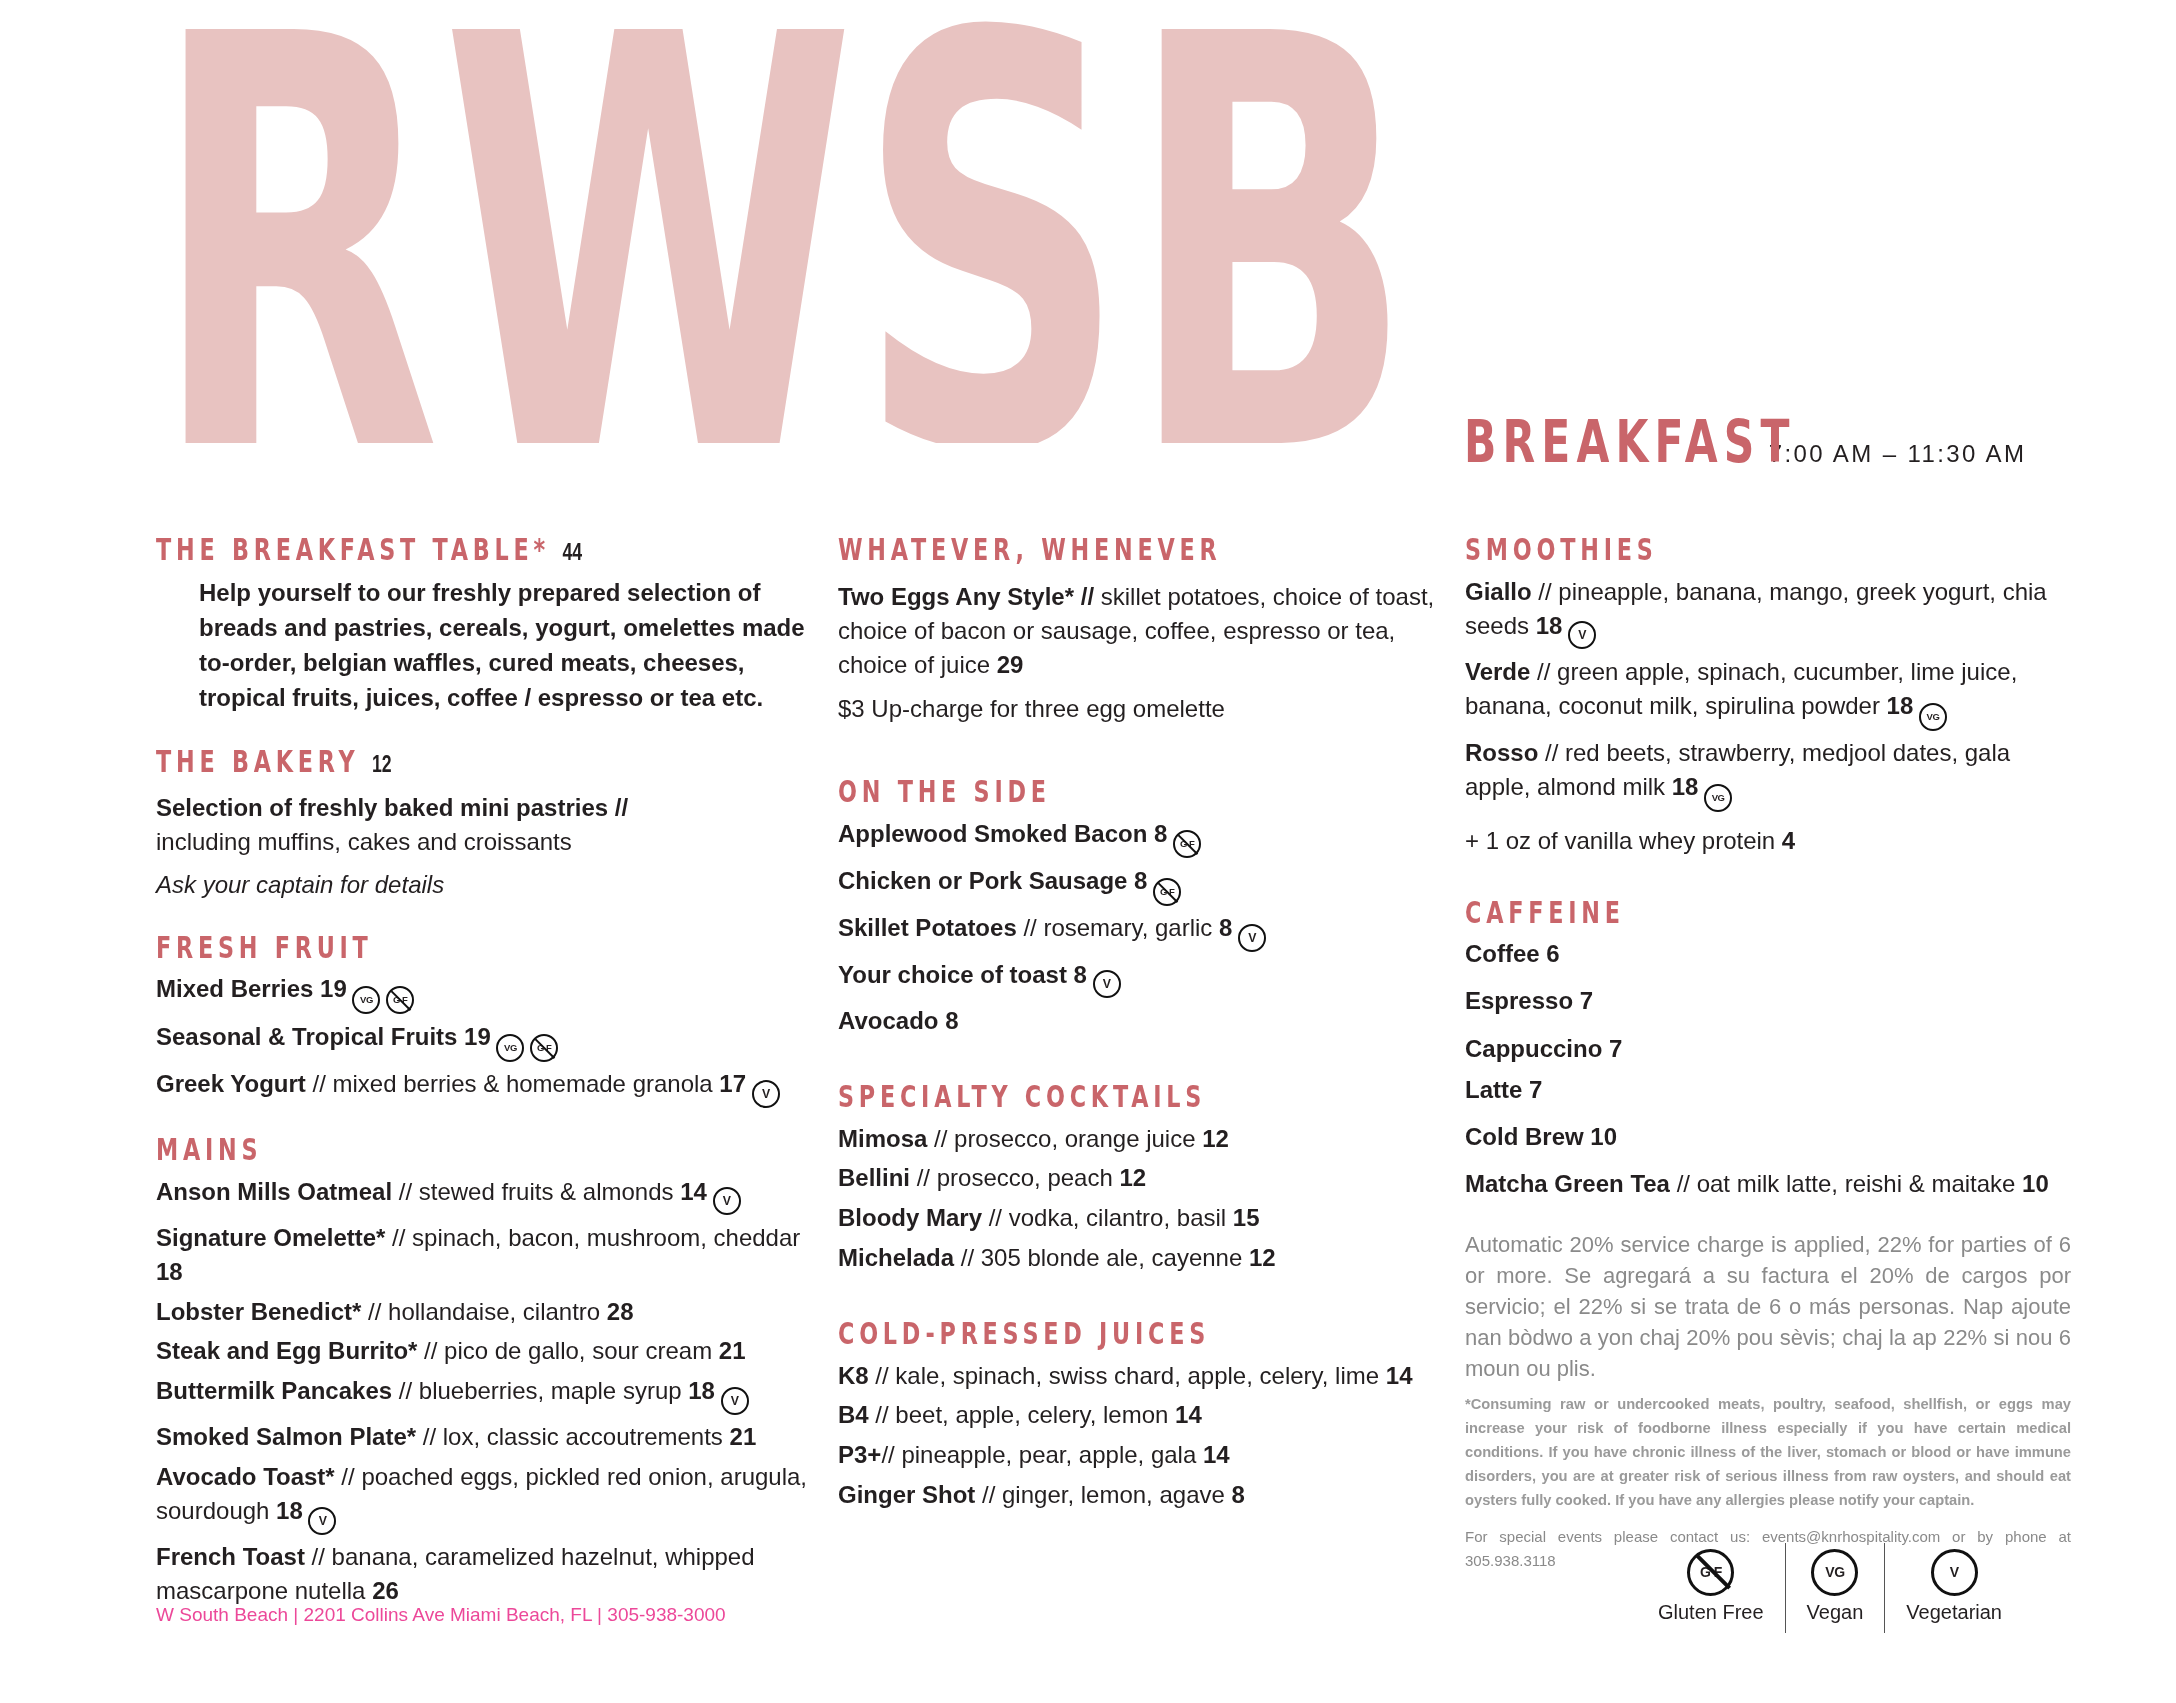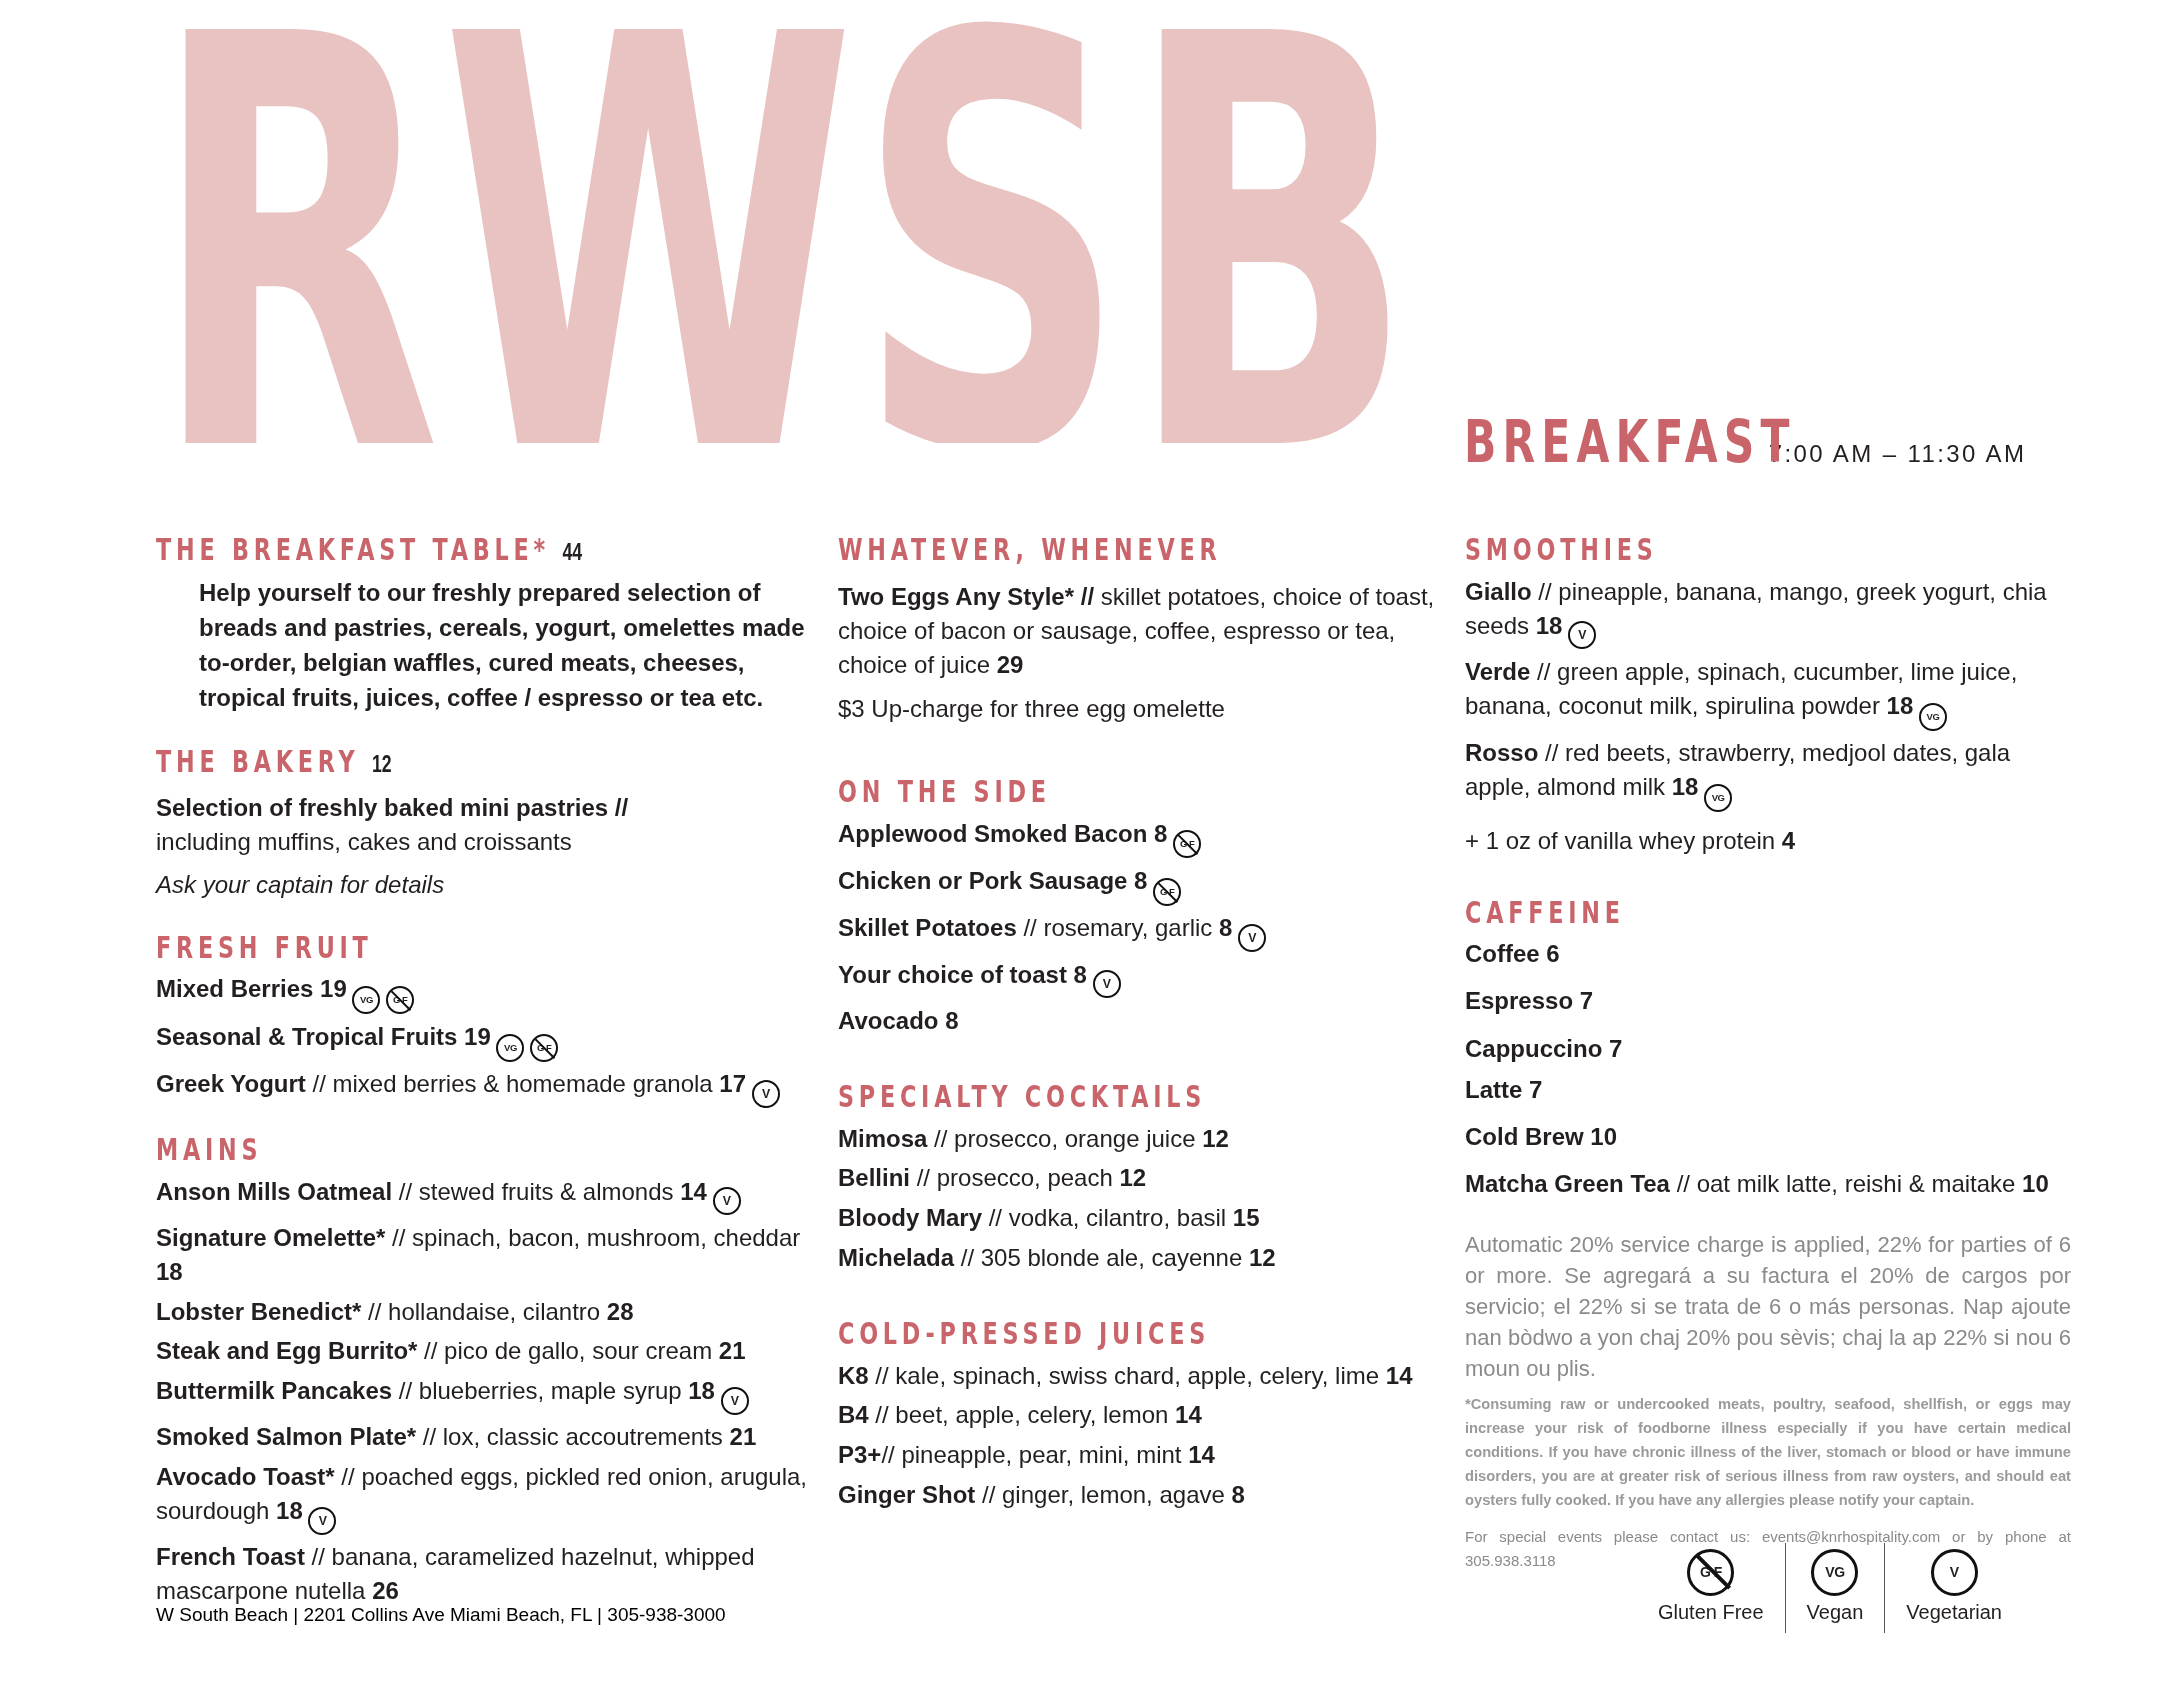--- a/index.html
+++ b/index.html
@@ -34,21 +34,21 @@
   .badge.v { font-size:12.3px; }
   .notice { font-size:22px; line-height:31px; color:#8a8a8a; text-align:justify; margin-top:28px; }
   .fine { font-size:14.7px; line-height:24px; color:#9a9a9a; text-align:justify; margin-top:7.6px;font-weight:bold; }
   .events { font-size:15px; line-height:24px; color:#8a8a8a; text-align:justify; margin-top:13.2px; }
   .legend { position:absolute; left:1637px; top:1543px; display:flex; }
   .legend .li { text-align:center; padding:0 21px; border-right:1.9px solid #555; height:90px; }
   .legend .li:last-child { border-right:none; }
   .legend .big { width:47px; height:47px; border:3.8px solid #111; line-height:40px; font-size:14px; vertical-align:0; margin:5.7px auto 0; display:block; }
   .legend .big.gf::after { height:47px; top:-3.8px; width:3.8px; }
   .legend .lbl { font-size:20px; margin-top:5.7px; white-space:nowrap; }
-  .footer { position:absolute; left:156px; top:1604px; font-size:19px; color:#000000; white-space:nowrap; }
+  .footer { position:absolute; left:156px; top:1604px; font-size:19px; color:#ec4899; white-space:nowrap; }
 </style>
 </head>
 <body>
 
 <div class="logo">
   <svg viewBox="0 0 1335 468" preserveAspectRatio="none">
     <text id="logo-text" x="0" y="468" textLength="1335" lengthAdjust="spacingAndGlyphs" font-family="DejaVu Sans, sans-serif" font-weight="bold" font-size="600" fill="#e8c3c1">RWSB</text>
   </svg>
 </div>
 
@@ -130,21 +130,21 @@
         <div class="item"><span class="n">Bloody Mary</span><span class="d"> // vodka, cilantro, basil </span><span class="p">15</span></div>
         <div class="item"><span class="n">Michelada</span><span class="d"> // 305 blonde ale, cayenne </span><span class="p">12</span></div>
       </div>
   </div>
 
   <div class="sec" style="margin-top:38px">
     <div class="sec-h">COLD-PRESSED JUICES</div>
     <div id="juice-list">
         <div class="item"><span class="n">K8</span><span class="d"> // kale, spinach, swiss chard, apple, celery, lime </span><span class="p">14</span></div>
         <div class="item"><span class="n">B4</span><span class="d"> // beet, apple, celery, lemon </span><span class="p">14</span></div>
-        <div class="item"><span class="n">P3+</span><span class="d">// pineapple, pear, mini, mint </span><span class="p">14</span></div>
+        <div class="item"><span class="n">P3+</span><span class="d">// pineapple, pear, apple, gala </span><span class="p">14</span></div>
         <div class="item"><span class="n">Ginger Shot</span><span class="d"> // ginger, lemon, agave </span><span class="p">8</span></div>
       </div>
   </div>
 </div>
 
 <div class="col col3">
   <div class="sec">
     <div class="sec-h">SMOOTHIES</div>
     <div id="smoothie-list">
         <div class="item"><span class="n">Giallo</span><span class="d"> // pineapple, banana, mango, greek yogurt, chia seeds </span><span class="p">18</span><span class="badge v">V</span></div>

